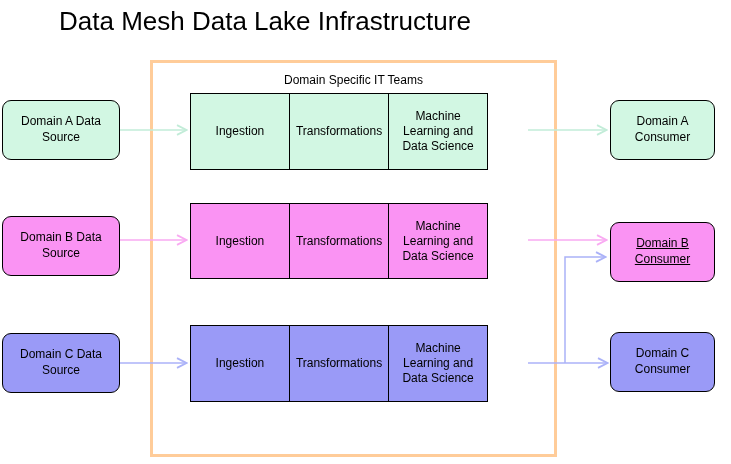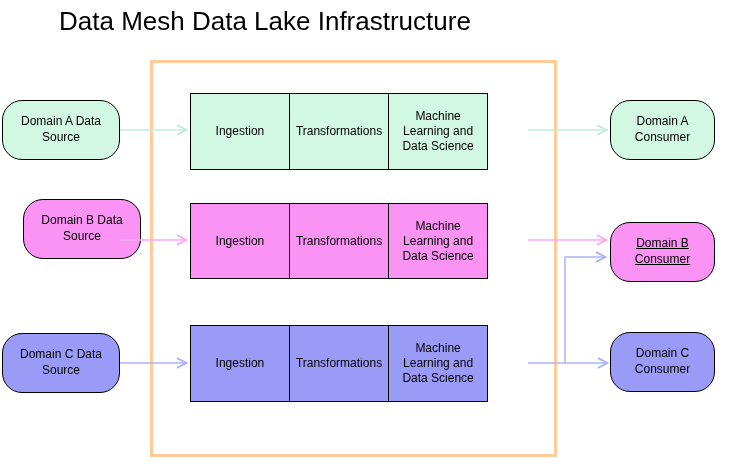--- a/index.html
+++ b/index.html
@@ -36,29 +36,29 @@
     text-align:center; font-size:12px; line-height:1.25;
     padding:4px 6px; box-sizing:border-box;
   }
   .pipeline .cell + .cell { border-left:none; }
   .p-a { top:93px;  height:77px; }  .p-a .cell { background:var(--fill-0); }
   .p-b { top:203px; height:76px; }  .p-b .cell { background:var(--fill-1); }
   .p-c { top:325px; height:77px; }  .p-c .cell { background:var(--fill-2); }
 
   .node {
     position:absolute; width:118px; height:60px;
-    border:1px solid #000; border-radius:20px;
+    border:1px solid #000; border-radius:9px;
     display:flex; align-items:center; justify-content:center;
     text-align:center; font-size:12px; line-height:1.3;
     padding:2px 10px; box-sizing:border-box;
   }
   .src  { left:2px; }
   .cons { left:610px; width:105px; }
   .src-a  { top:100px; background:var(--fill-0); }
-  .src-b  { top:199px; background:var(--fill-1);margin-left:21px; }
+  .src-b  { top:216px; background:var(--fill-1); }
   .src-c  { top:333px; background:var(--fill-2); }
   .cons-a { top:100px; background:var(--fill-0); }
   .cons-b { top:222px; background:var(--fill-1);text-decoration:underline; }
   .cons-c { top:332px; background:var(--fill-2); }
 
   svg.arrows { position:absolute; left:0; top:0; pointer-events:none; }
   .ln   { fill:none; stroke-width:1.5; }
   .ln-0 { stroke:var(--arrow-0); }
   .ln-1 { stroke:var(--arrow-1); }
   .ln-2 { stroke:var(--arrow-2); }
@@ -66,20 +66,21 @@
   .mk-0 { stroke:var(--arrow-0); }
   .mk-1 { stroke:var(--arrow-1); }
   .mk-2 { stroke:var(--arrow-2); }
 </style>
 </head>
 <body>
 
 <div class="title">Data Mesh Data Lake Infrastructure</div>
 
 <div class="container-box">
+  <div class="container-top-label">Domain Specific IT Teams</div>
 </div>
 
 <div class="pipeline p-a">
   <div class="cell">Ingestion</div>
   <div class="cell">Transformations</div>
   <div class="cell">Machine Learning and Data Science</div>
 </div>
 <div class="pipeline p-b">
   <div class="cell">Ingestion</div>
   <div class="cell">Transformations</div>

